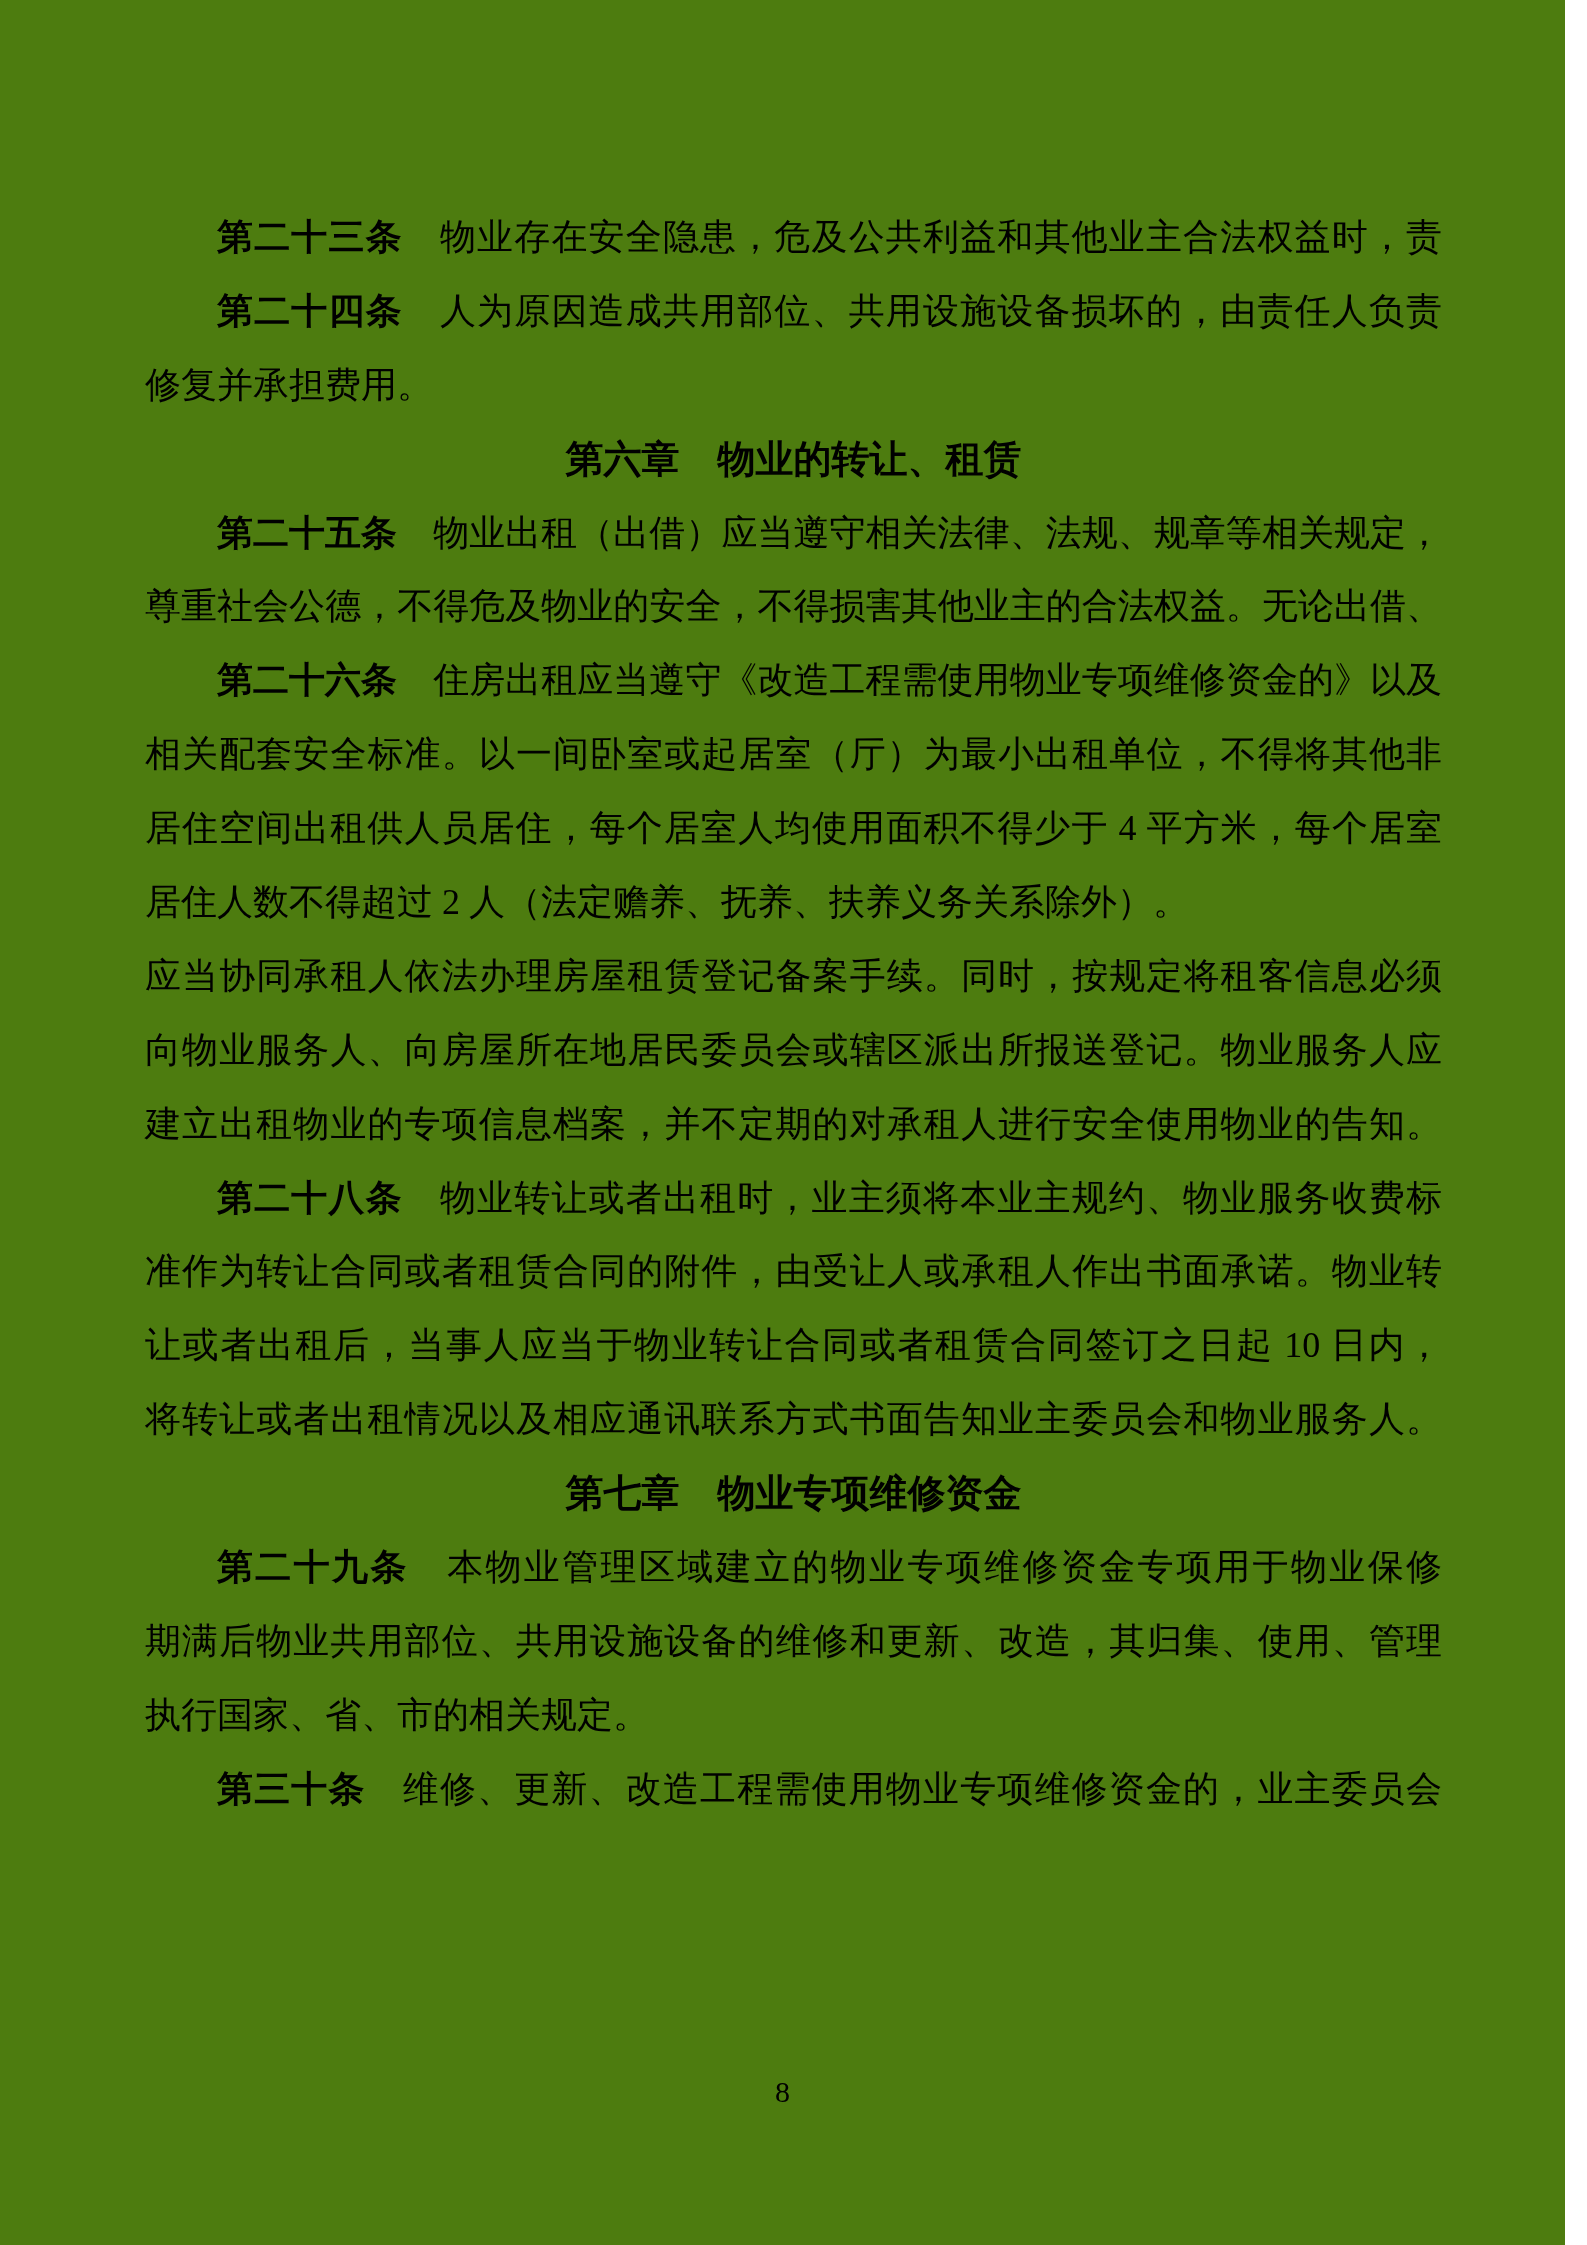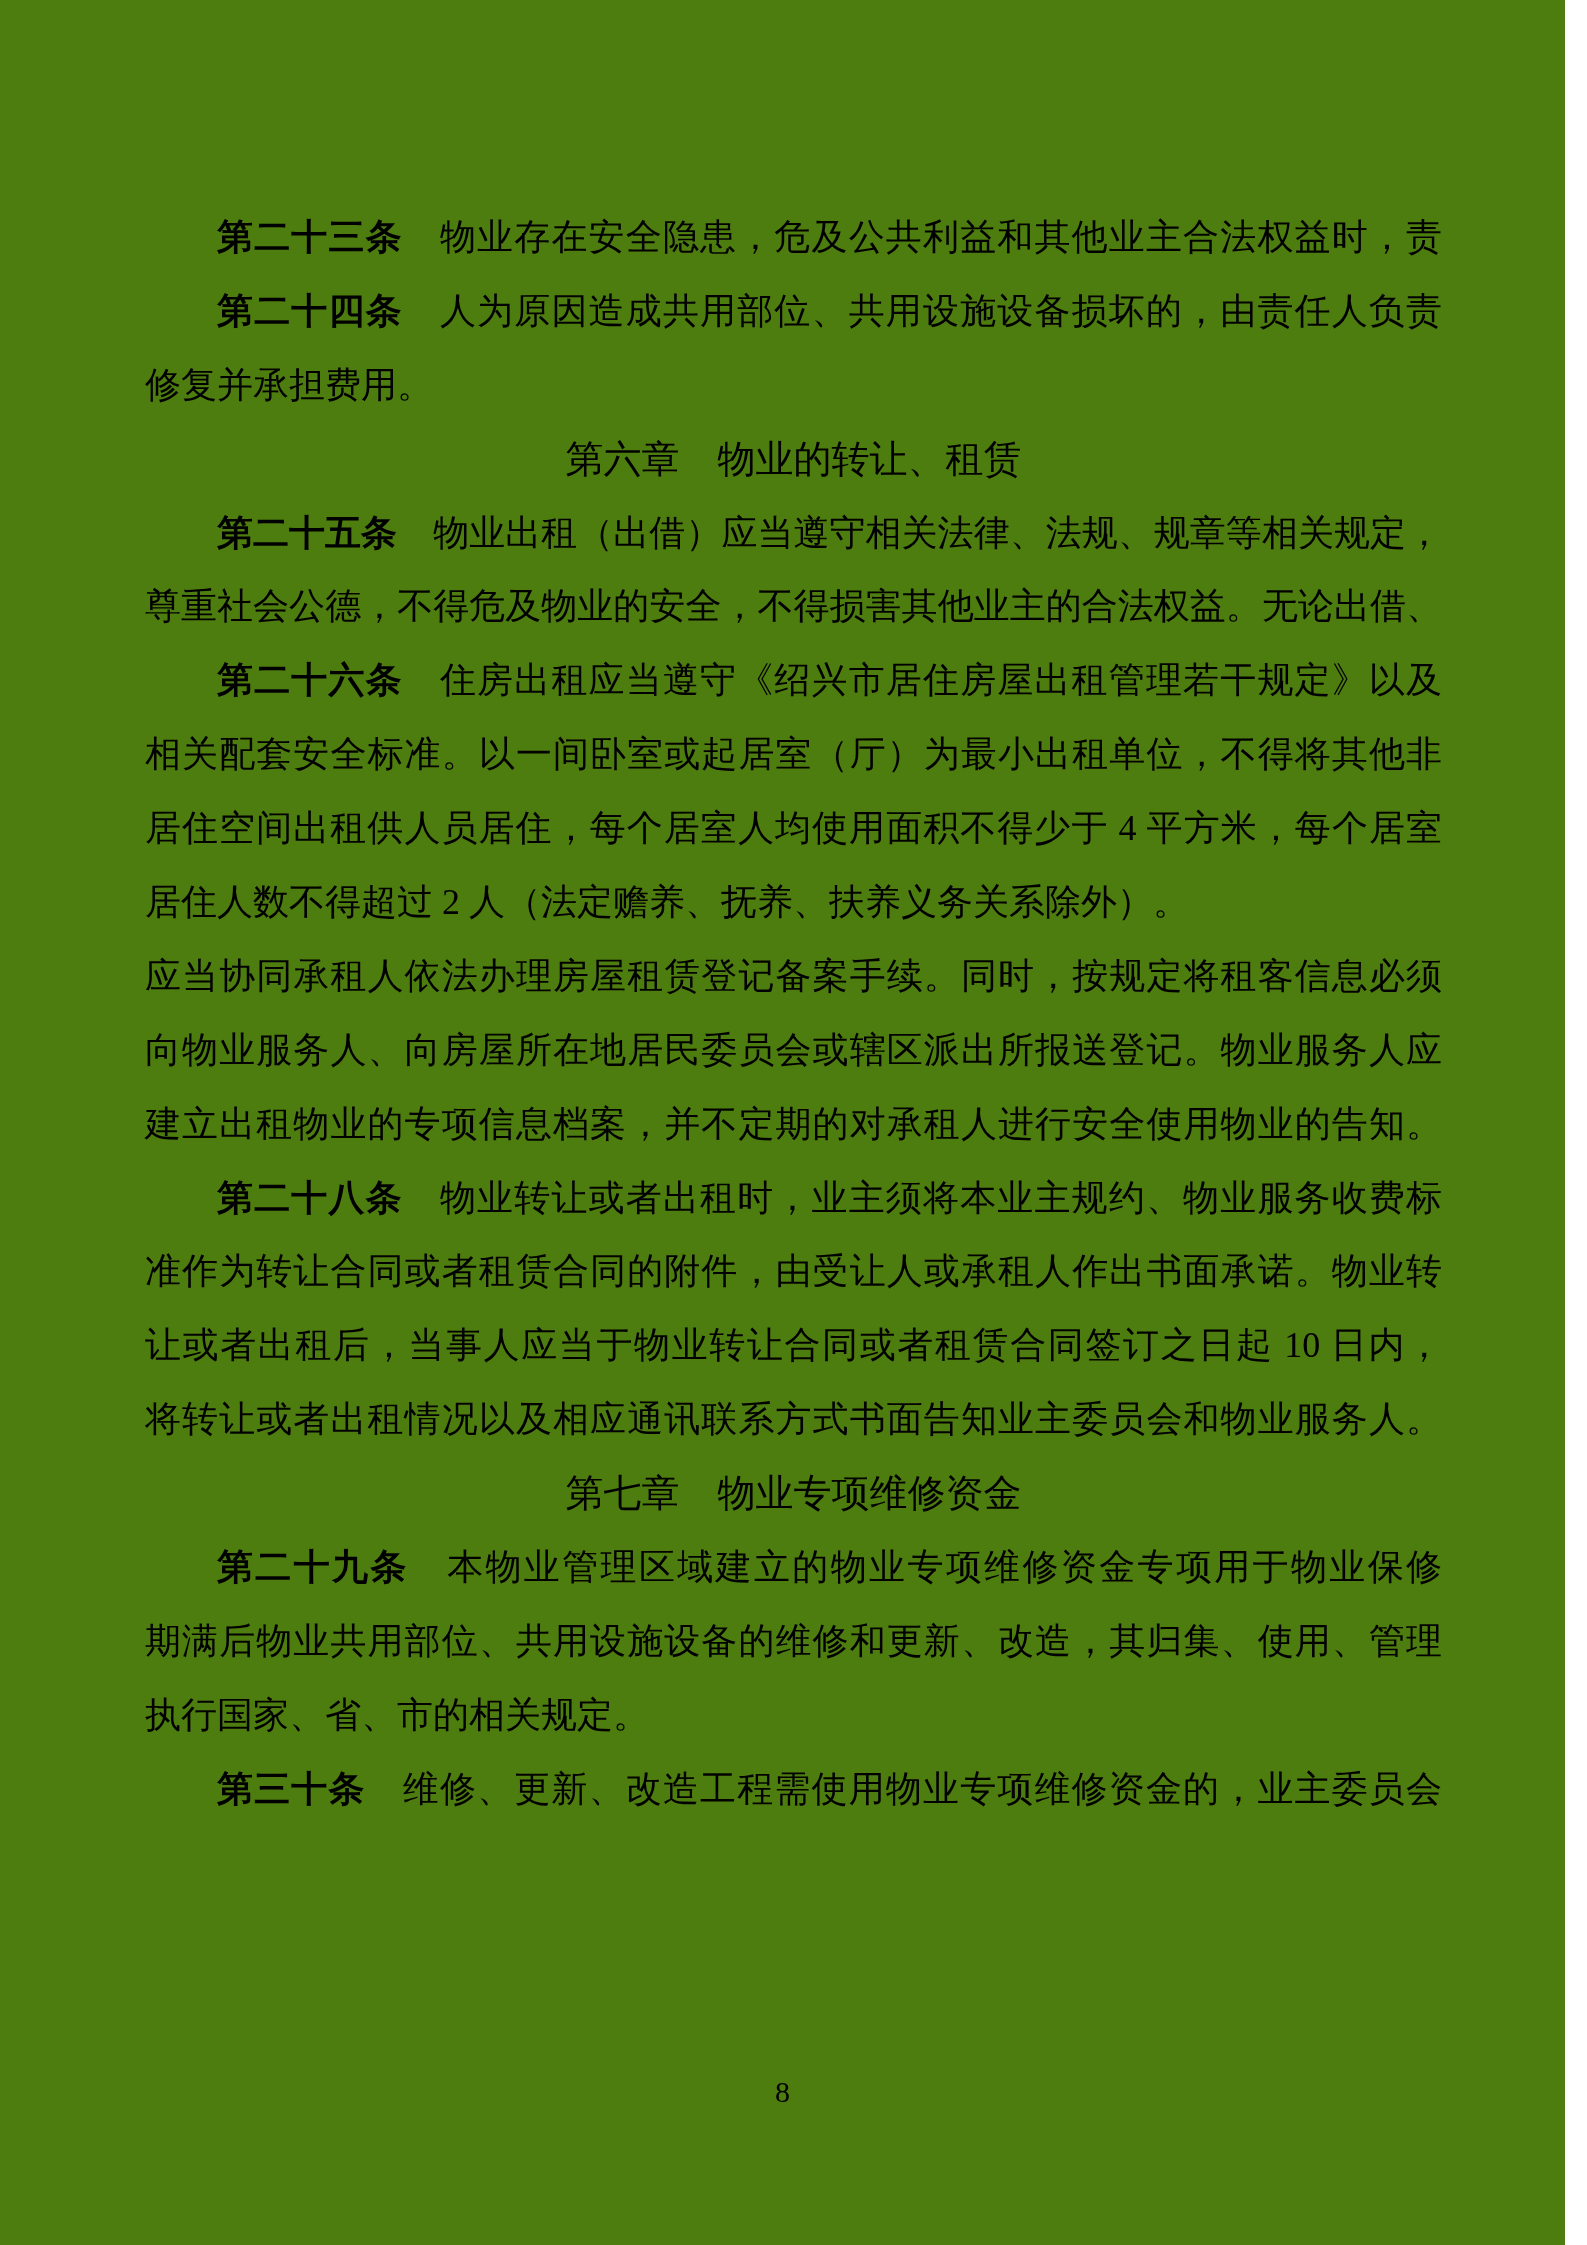--- a/index.html
+++ b/index.html
@@ -35,21 +35,21 @@
     text-align: justify;
     text-align-last: justify;
   }
   .prefix {
     font-weight: bold;
   }
   .line--heading {
     height: 73.9px;
     line-height: 73.9px;
     font-size: 38px;
-    font-weight: normal;
+    font-weight: bold;
     text-align: left;
     text-align-last: center;
     font-family: "Liberation Sans", "DejaVu Sans", sans-serif;
   }
   .page-number {
     position: absolute;
     left: 0;
     top: 2072px;
     width: 100%;
     text-align: center;
@@ -62,21 +62,21 @@
 <body>
 
 <div class="page">
   <div class="doc-body">
       <div class="line indent justify"><span class="prefix">第二十三条</span><span class="line-text">　物业存在安全隐患，危及公共利益和其他业主合法权益时，责</span></div>
       <div class="line indent justify"><span class="prefix">第二十四条</span><span class="line-text">　人为原因造成共用部位、共用设施设备损坏的，由责任人负责</span></div>
       <div class="line"><span class="prefix"></span><span class="line-text">修复并承担费用。</span></div>
       <div class="line--heading"><span class="heading-text">第六章　物业的转让、租赁</span></div>
       <div class="line indent justify"><span class="prefix">第二十五条</span><span class="line-text">　物业出租（出借）应当遵守相关法律、法规、规章等相关规定，</span></div>
       <div class="line justify"><span class="prefix"></span><span class="line-text">尊重社会公德，不得危及物业的安全，不得损害其他业主的合法权益。无论出借、</span></div>
-      <div class="line indent justify"><span class="prefix">第二十六条</span><span class="line-text">　住房出租应当遵守《绍兴市居住房屋出租管理若干规定》以及</span></div>
+      <div class="line indent justify"><span class="prefix">第二十六条</span><span class="line-text">　住房出租应当遵守《改造工程需使用物业专项维修资金的》以及</span></div>
       <div class="line justify"><span class="prefix"></span><span class="line-text">相关配套安全标准。以一间卧室或起居室（厅）为最小出租单位，不得将其他非</span></div>
       <div class="line justify"><span class="prefix"></span><span class="line-text">居住空间出租供人员居住，每个居室人均使用面积不得少于 4 平方米，每个居室</span></div>
       <div class="line"><span class="prefix"></span><span class="line-text">居住人数不得超过 2 人（法定赡养、抚养、扶养义务关系除外）。</span></div>
       <div class="line justify"><span class="prefix"></span><span class="line-text">应当协同承租人依法办理房屋租赁登记备案手续。同时，按规定将租客信息必须</span></div>
       <div class="line justify"><span class="prefix"></span><span class="line-text">向物业服务人、向房屋所在地居民委员会或辖区派出所报送登记。物业服务人应</span></div>
       <div class="line justify"><span class="prefix"></span><span class="line-text">建立出租物业的专项信息档案，并不定期的对承租人进行安全使用物业的告知。</span></div>
       <div class="line indent justify"><span class="prefix">第二十八条</span><span class="line-text">　物业转让或者出租时，业主须将本业主规约、物业服务收费标</span></div>
       <div class="line justify"><span class="prefix"></span><span class="line-text">准作为转让合同或者租赁合同的附件，由受让人或承租人作出书面承诺。物业转</span></div>
       <div class="line justify"><span class="prefix"></span><span class="line-text">让或者出租后，当事人应当于物业转让合同或者租赁合同签订之日起 10 日内，</span></div>
       <div class="line justify"><span class="prefix"></span><span class="line-text">将转让或者出租情况以及相应通讯联系方式书面告知业主委员会和物业服务人。</span></div>

